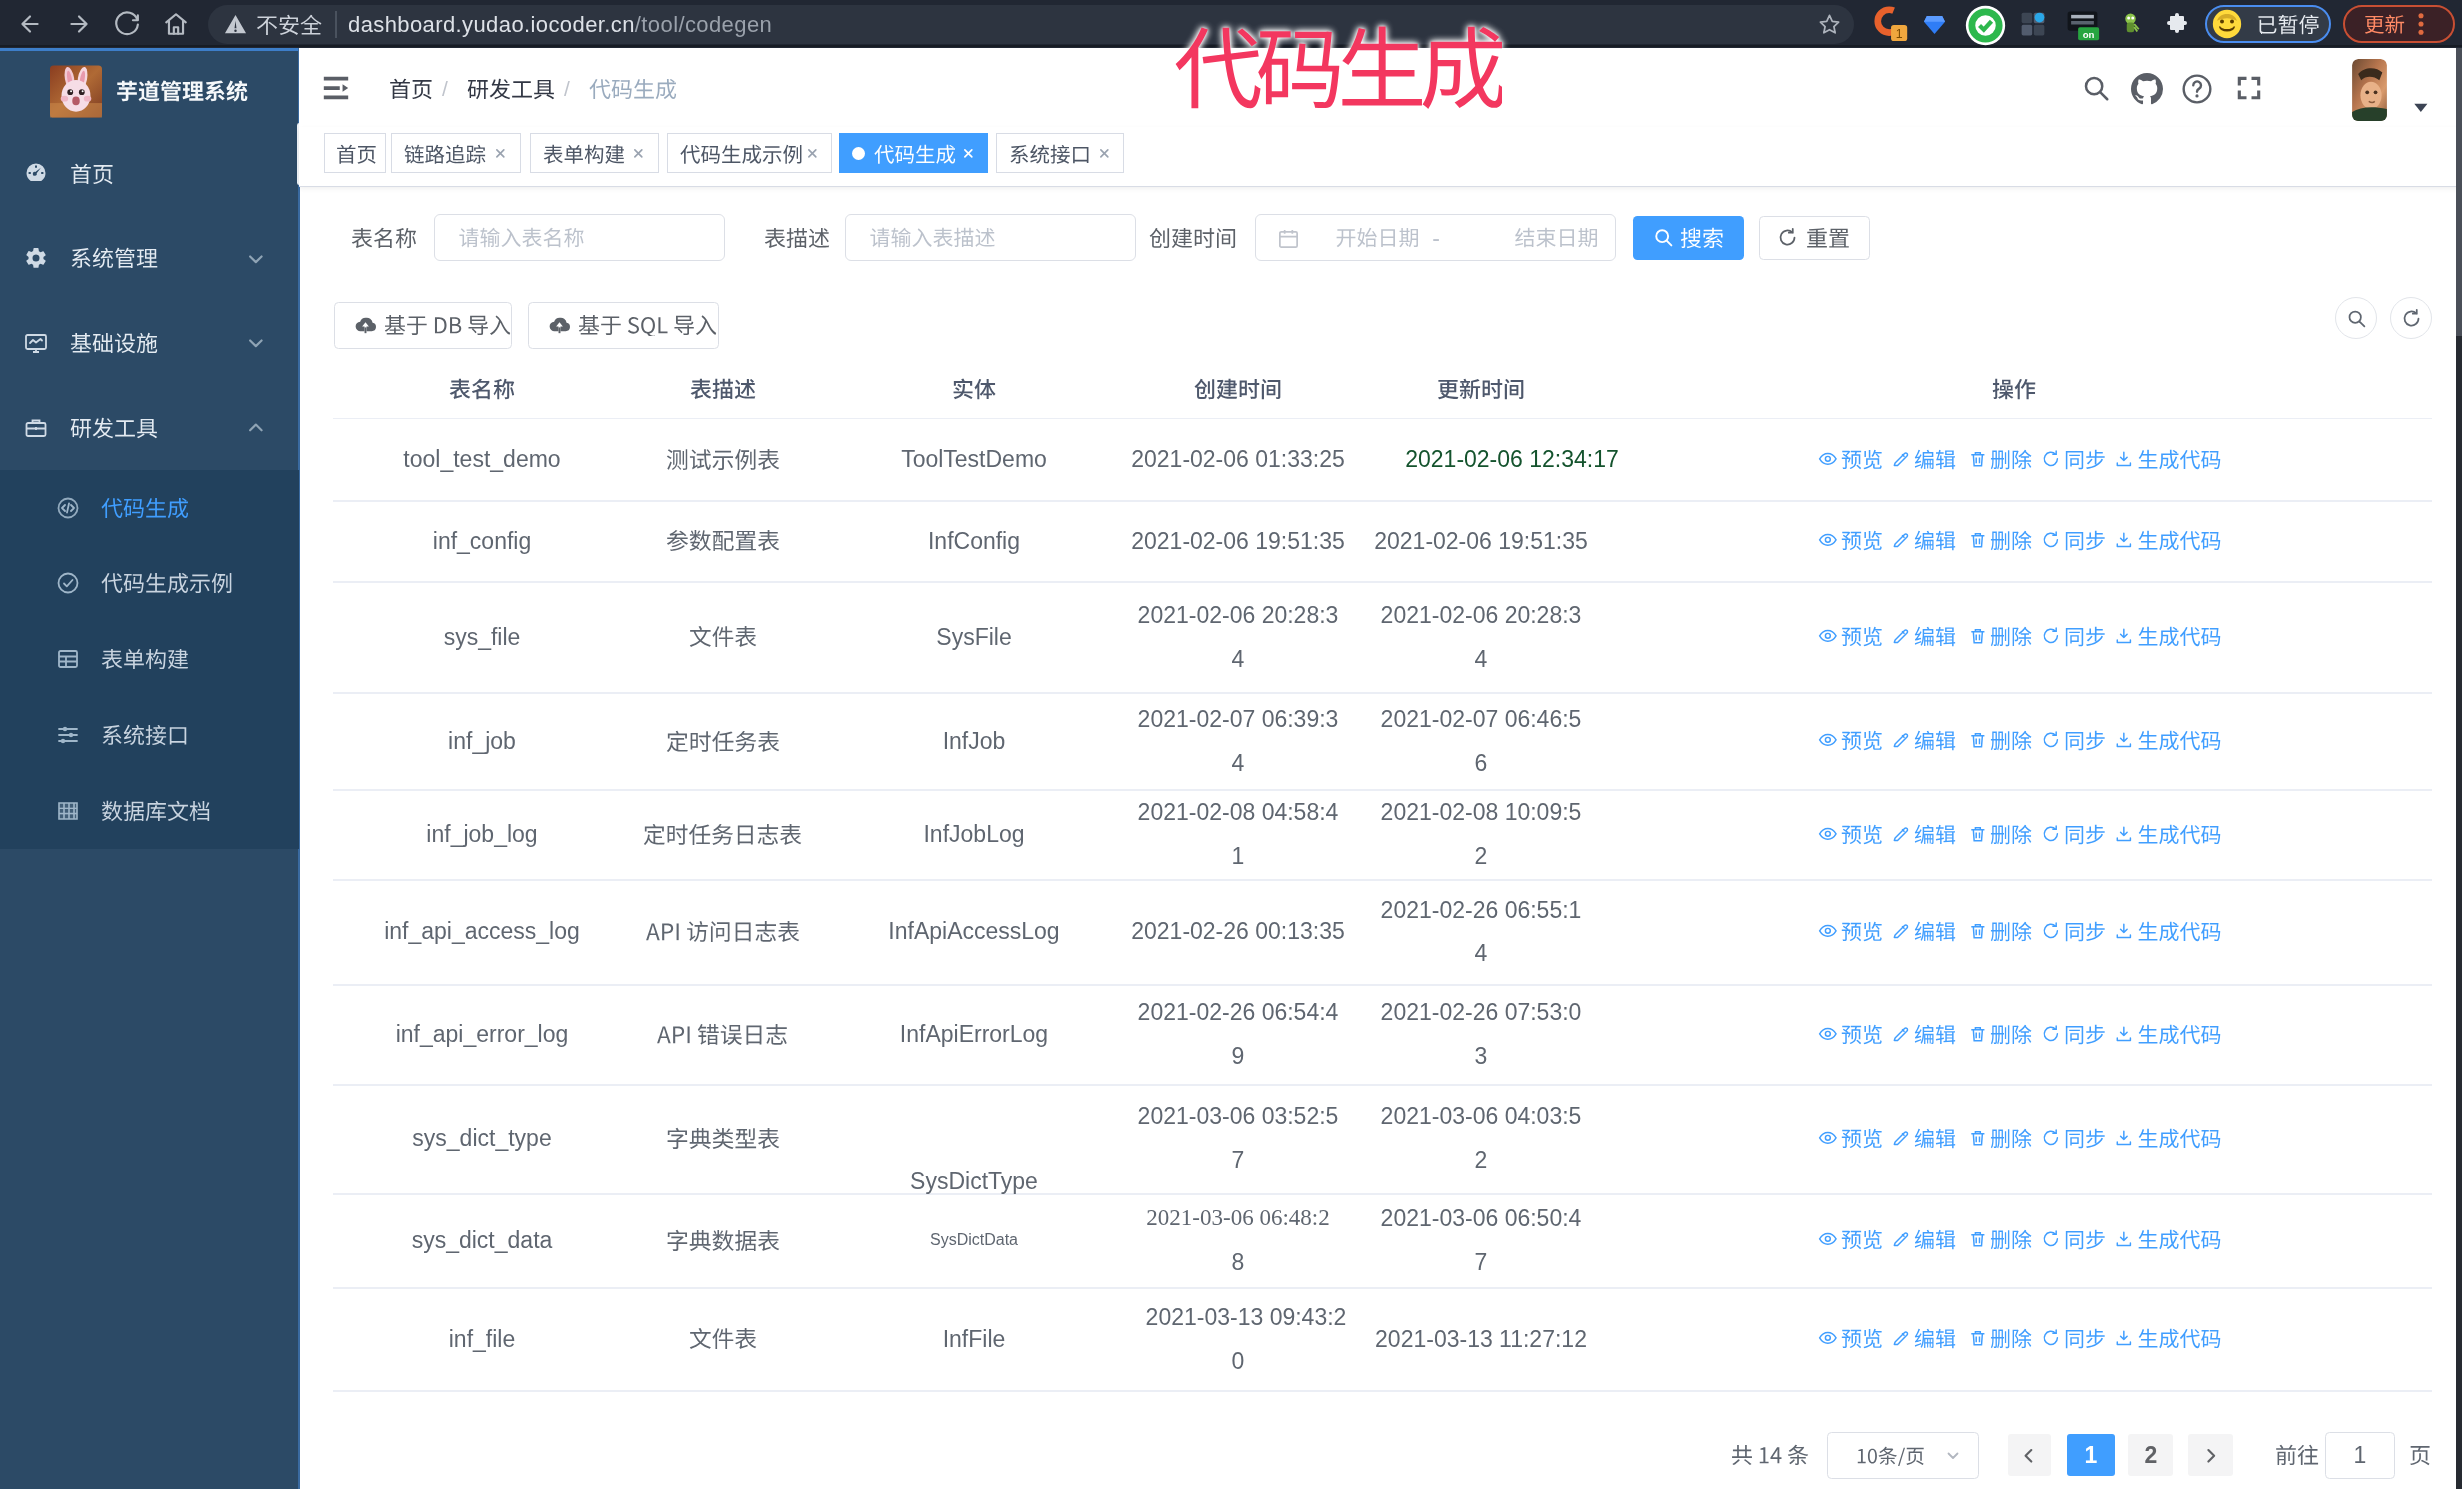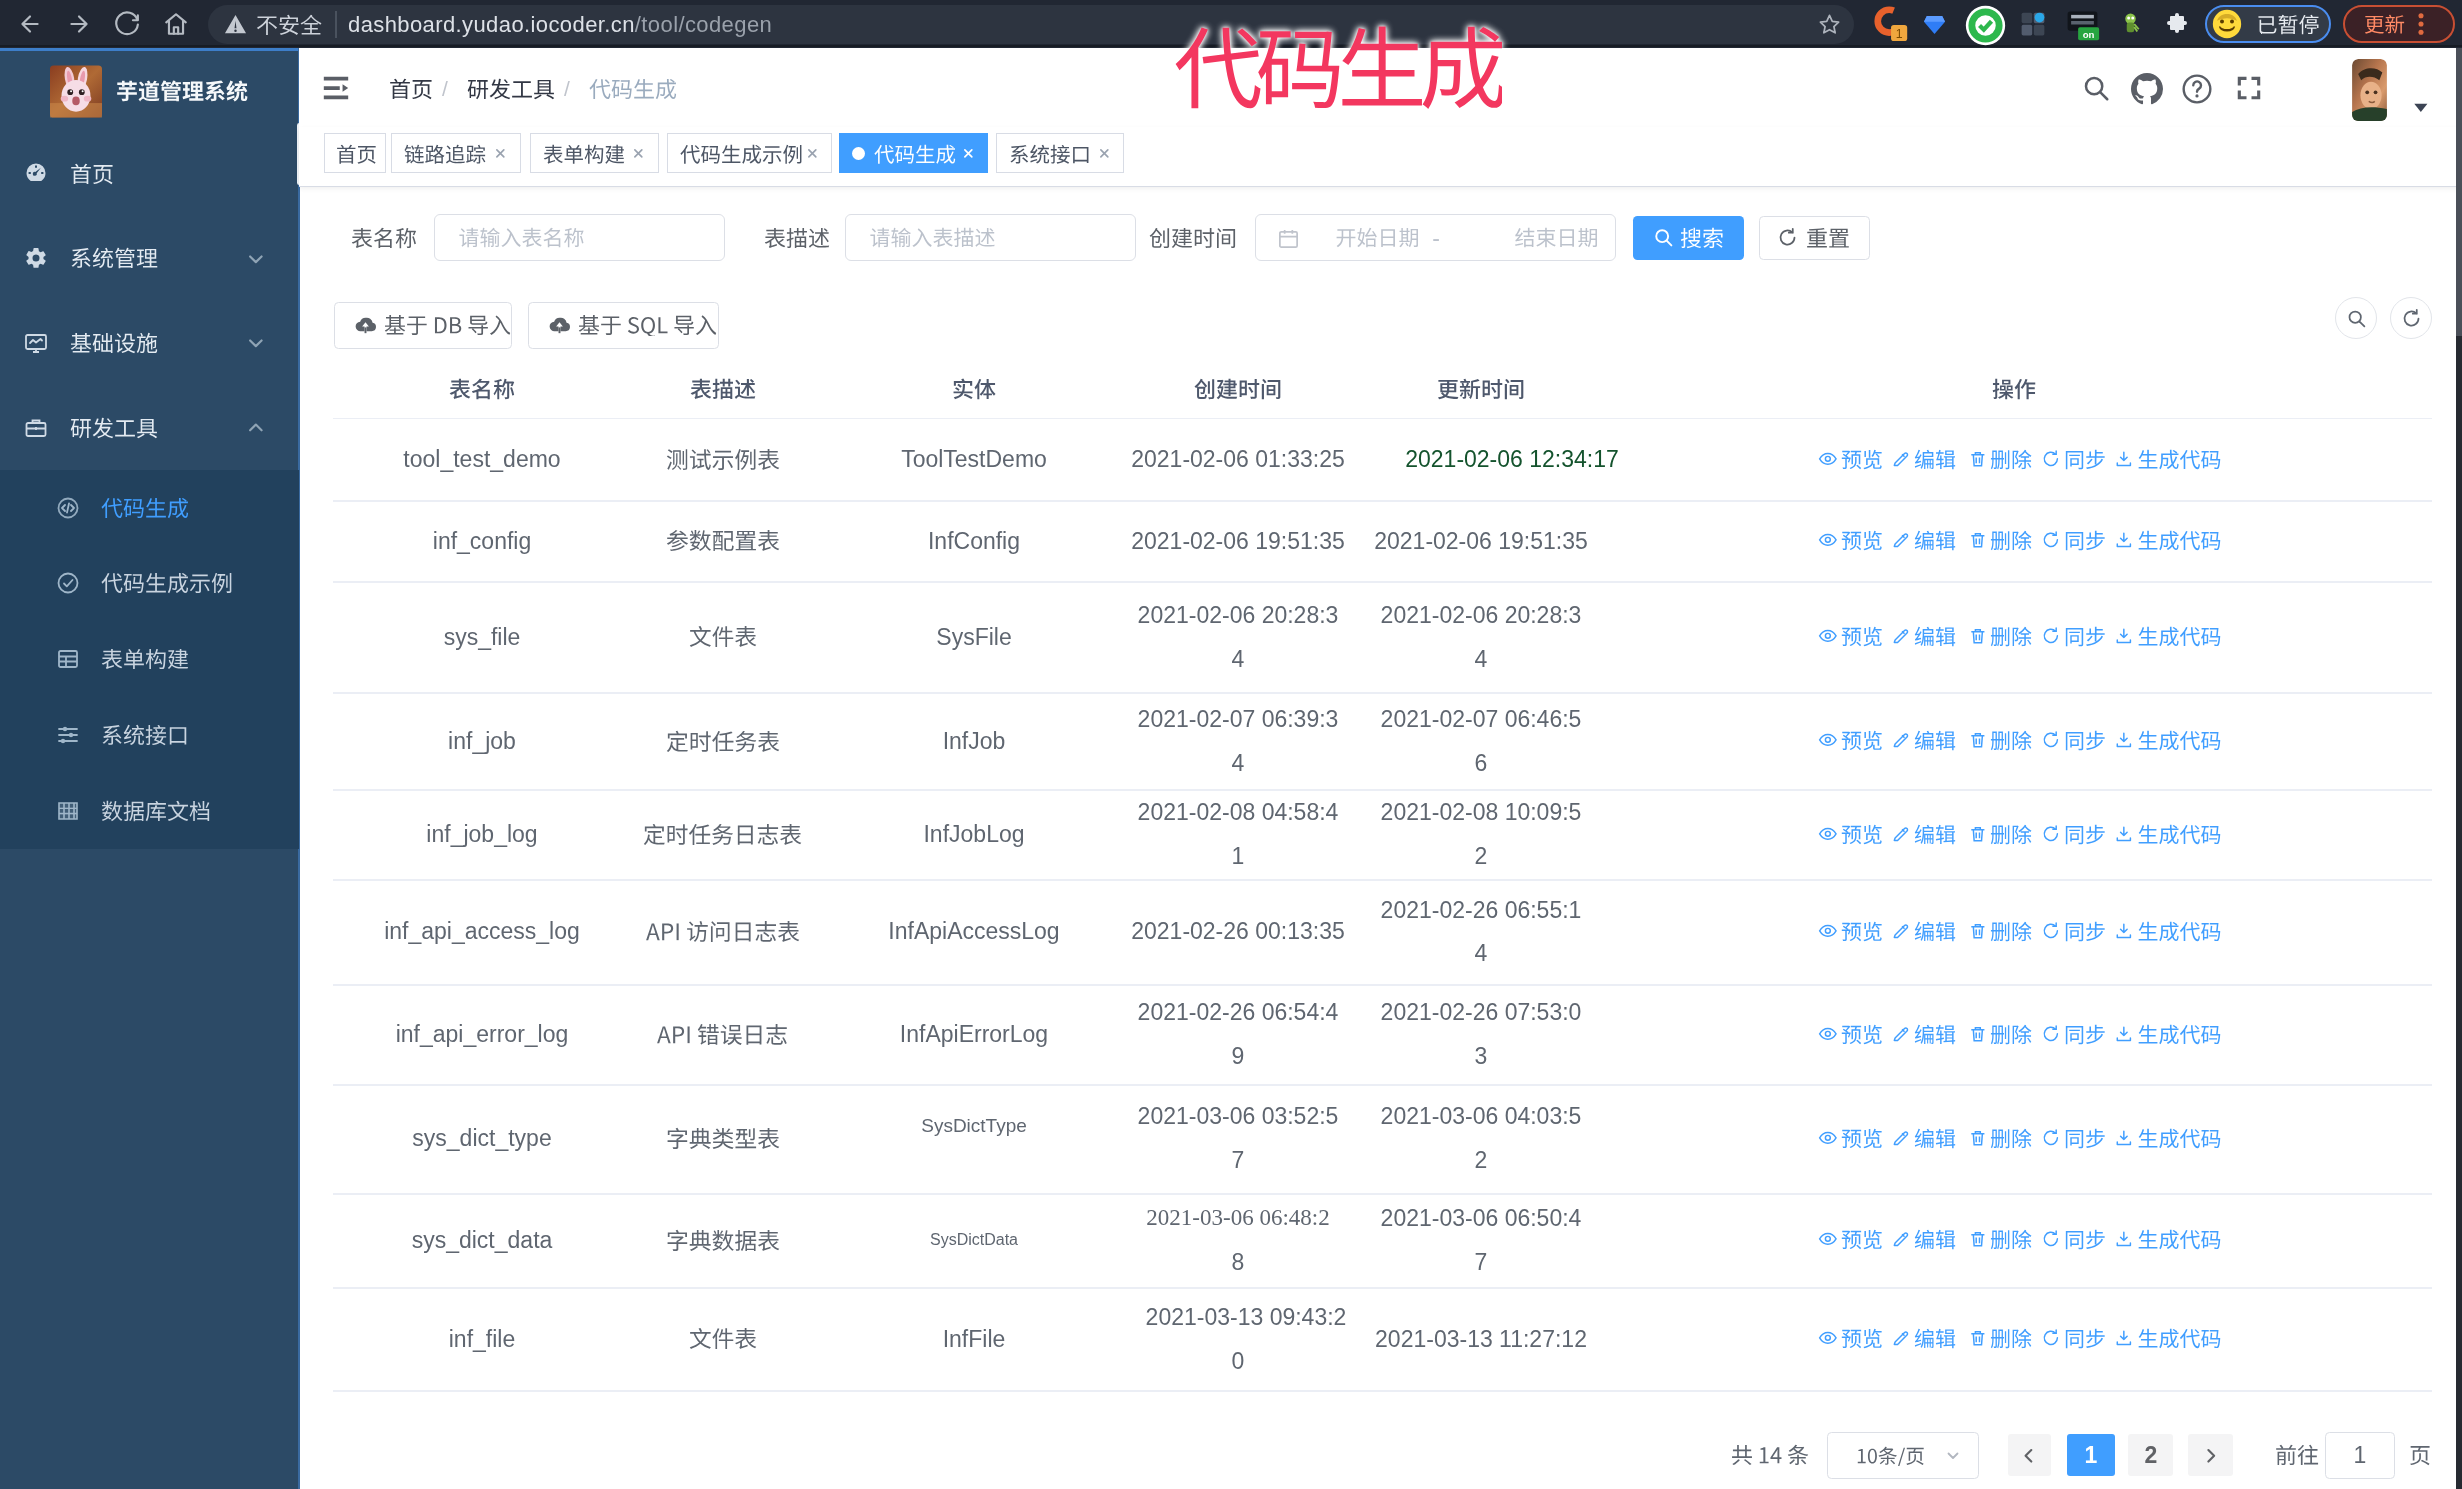--- a/index.html
+++ b/index.html
@@ -1019,21 +1019,21 @@
       <use href="#r7801" x="3000"></use>
     </svg>
     <div style="position:absolute;left:482px;transform:translateX(-50%);top:1121px;font-size:23px;line-height:34px;color:#5f6670;font-weight:400;white-space:nowrap;font-family:'Liberation Sans',sans-serif;">sys_dict_type</div>
     <svg class="z" width="114" height="23" viewBox="0 -880 5000.0 1000" style="color:#5f6670;position:absolute;left:666px;top:1127px;">
       <use href="#r5b57" x="0"></use>
       <use href="#r5178" x="1000"></use>
       <use href="#r7c7b" x="2000"></use>
       <use href="#r578b" x="3000"></use>
       <use href="#r8868" x="4000"></use>
     </svg>
-    <div style="position:absolute;left:974px;transform:translateX(-50%);top:1109px;font-size:19px;line-height:34px;color:#5f6670;font-weight:400;white-space:nowrap;font-family:'Liberation Sans',sans-serif;">SysDictType</div>
+    <div style="position:absolute;left:974px;transform:translateX(-50%);top:1164px;font-size:23px;line-height:34px;color:#5f6670;font-weight:400;white-space:nowrap;font-family:'Liberation Sans',sans-serif;">SysDictType</div>
     <div style="position:absolute;left:1238px;transform:translateX(-50%);top:1099px;font-size:23px;line-height:34px;color:#5f6670;font-weight:400;white-space:nowrap;font-family:'Liberation Sans',sans-serif;">2021-03-06 03:52:5</div>
     <div style="position:absolute;left:1238px;transform:translateX(-50%);top:1143px;font-size:23px;line-height:34px;color:#5f6670;font-weight:400;white-space:nowrap;font-family:'Liberation Sans',sans-serif;">7</div>
     <div style="position:absolute;left:1481px;transform:translateX(-50%);top:1099px;font-size:23px;line-height:34px;color:#5f6670;font-weight:400;white-space:nowrap;font-family:'Liberation Sans',sans-serif;">2021-03-06 04:03:5</div>
     <div style="position:absolute;left:1481px;transform:translateX(-50%);top:1143px;font-size:23px;line-height:34px;color:#5f6670;font-weight:400;white-space:nowrap;font-family:'Liberation Sans',sans-serif;">2</div>
     <div class="abs" style="left:1818px;top:1128px;width:21px;height:21px;color:#409eff"><svg viewBox="0 0 24 24" width="19.7" height="19.7" fill="none" stroke="currentColor" stroke-width="1.8">
         <path d="M2 12s3.8-6.5 10-6.5S22 12 22 12s-3.8 6.5-10 6.5S2 12 2 12z"></path>
         <circle cx="12" cy="12" r="3"></circle>
       </svg></div>
     <svg class="z" width="42" height="21" viewBox="0 -880 2000.0 1000" style="color:#409eff;position:absolute;left:1841px;top:1128px;">
       <use href="#r9884" x="0"></use>

